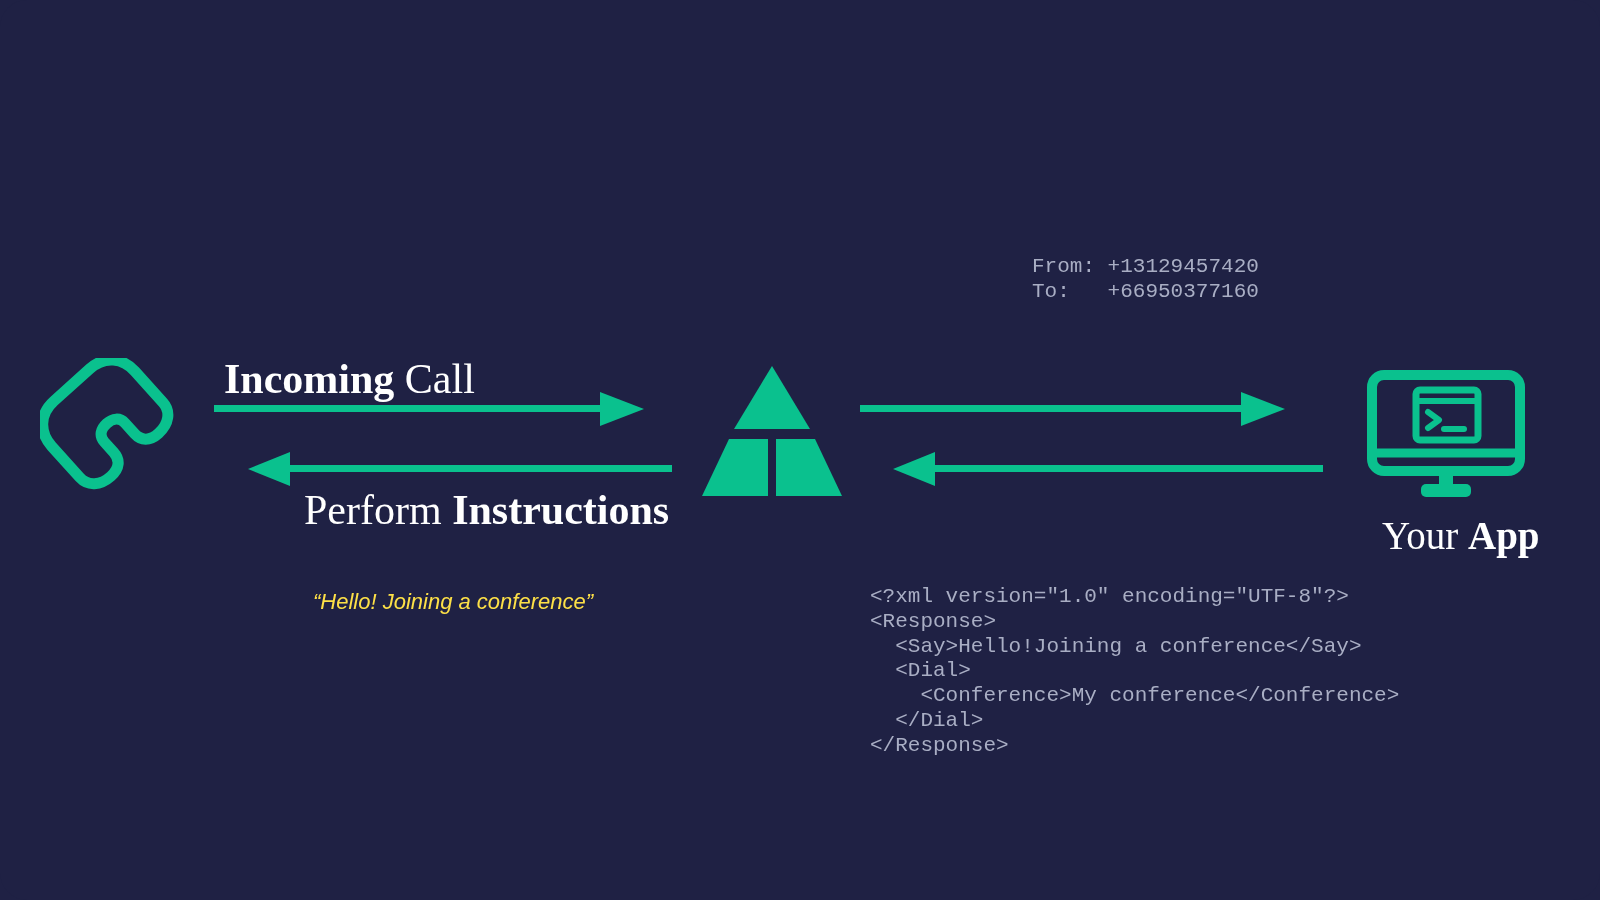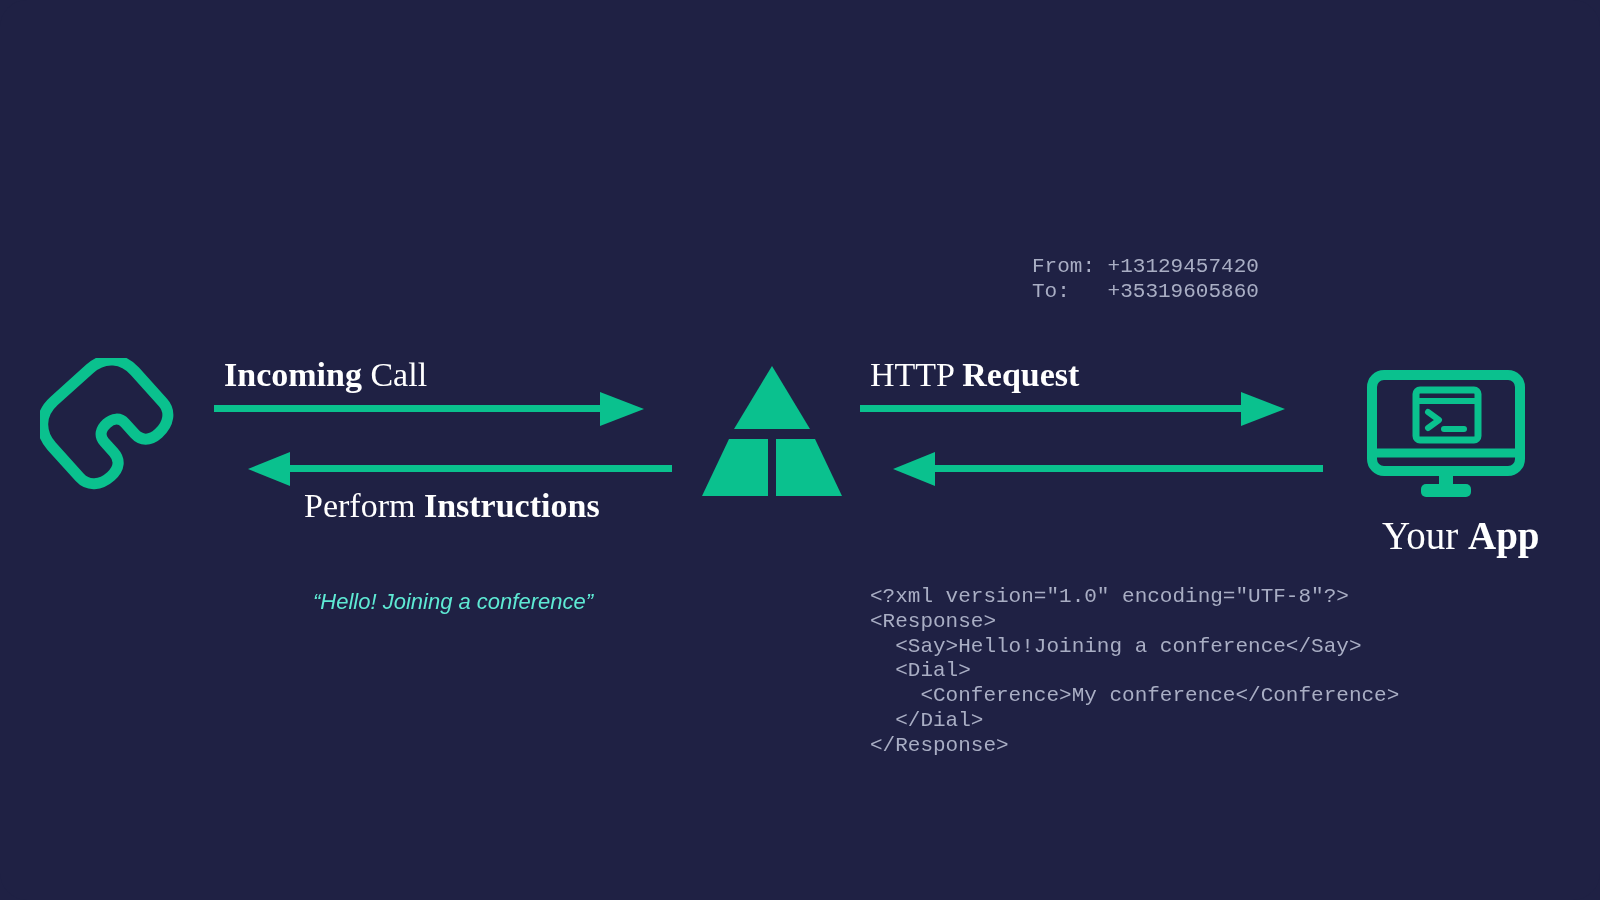--- a/index.html
+++ b/index.html
@@ -19,61 +19,61 @@
     background: #1f2144;
     font-family: "Liberation Sans", sans-serif;
     border-radius: 27px;
   }
 
   
   .serif-label {
     position: absolute;
     font-family: "Liberation Serif", serif;
     color: #ffffff;
-    font-size: 34px;
+    font-size: 42px;
     line-height: 1;
     white-space: nowrap;
   }
   .serif-label b { font-weight: 700; }
   .serif-label span.reg { font-weight: 400; }
 
   .mono-block {
     position: absolute;
     font-family: "Liberation Mono", monospace;
     color: #a9aec4;
     font-size: 21px;
     line-height: 24.8px;
     white-space: pre;
   }
 
   .sans-note {
     position: absolute;
     font-family: "Liberation Sans", sans-serif;
-    color: #5eead4;
+    color: #fde047;
     font-size: 22px;
     line-height: 36px;
     white-space: nowrap;
   }
   .sans-note.italic { font-style: italic; }
 
   
   .arrow { position: absolute; }
   .arrow svg { display: block; overflow: visible; }
 
   
   .icon { position: absolute; }
   .icon svg { display: block; }
 </style>
 </head>
 <body>
 
 <div id="canvas">
 
   <div class="mono-block" style="left:1032px; top:255px;">From: +13129457420</div>
-  <div class="mono-block" style="left:1032px; top:280px;">To:   +35319605860</div>
+  <div class="mono-block" style="left:1032px; top:280px;">To:   +66950377160</div>
 
   <div class="icon" style="left:40px; top:358px;">
     <svg width="152" height="152" viewBox="0 0 152 152" aria-hidden="true">
       <g transform="rotate(-42 76 76)">
         <path d="M52 10
                  C 32 10, 20 24, 20 42
                  L 20 84
                  C 20 96, 30 104, 44 104
                  C 56 104, 62 98, 62 88
                  L 62 74
@@ -112,23 +112,20 @@
   <div class="sans-note italic" style="left:313px; top:584px;">“Hello! Joining a conference”</div>
 
   <div class="icon" style="left:697px; top:366px;">
     <svg width="150" height="130" viewBox="0 0 150 130" aria-hidden="true">
       <polygon points="75,0 113,63 37,63" fill="#0ac18e"></polygon>
       <polygon points="32,73 71,73 71,130 5,130" fill="#0ac18e"></polygon>
       <polygon points="79,73 118,73 145,130 79,130" fill="#0ac18e"></polygon>
     </svg>
   </div>
 
-  <div class="serif-label" style="left:870px; top:358px;">
-    <span class="reg">HTTP </span><b>Request</b>
-  </div>
   <div class="arrow" style="left:860px; top:392px;">
     <svg width="425" height="40" viewBox="0 0 425 40">
       <rect x="0" y="13" width="385" height="7" fill="#0ac18e"></rect>
       <polygon points="381,0 425,17 381,34" fill="#0ac18e"></polygon>
     </svg>
   </div>
 
   <div class="arrow" style="left:893px; top:452px;">
     <svg width="430" height="40" viewBox="0 0 430 40">
       <rect x="38" y="13" width="392" height="7" fill="#0ac18e"></rect>

